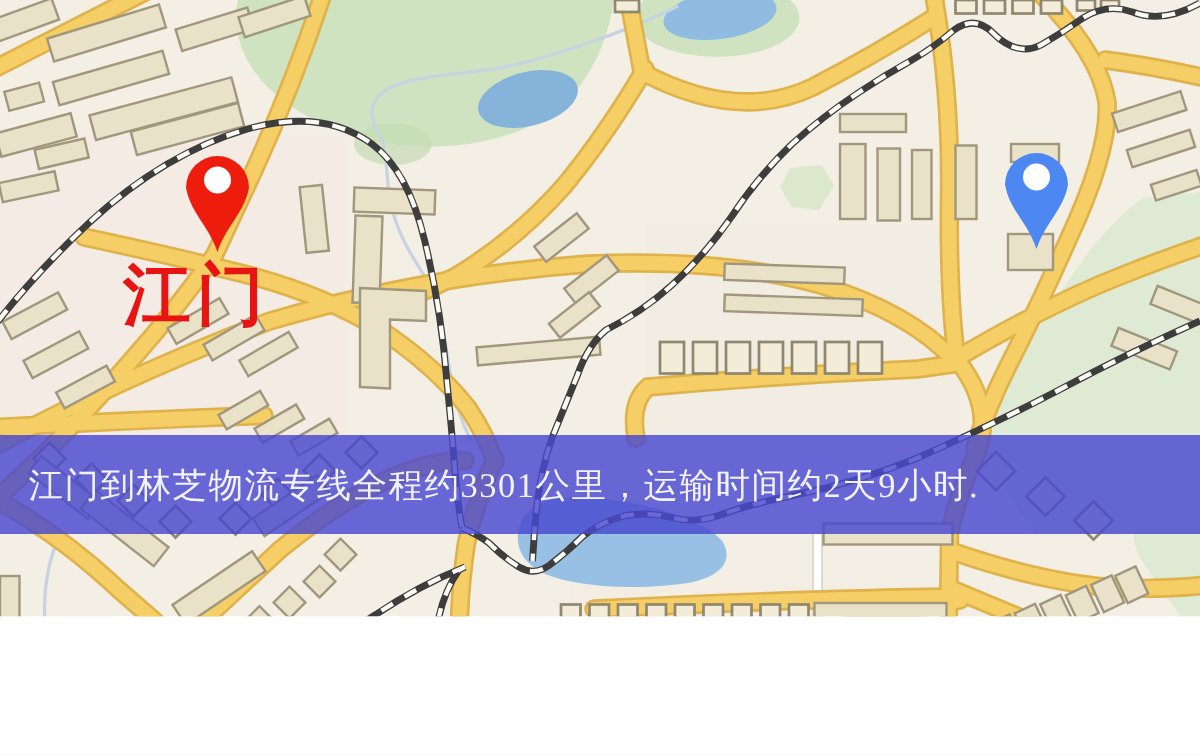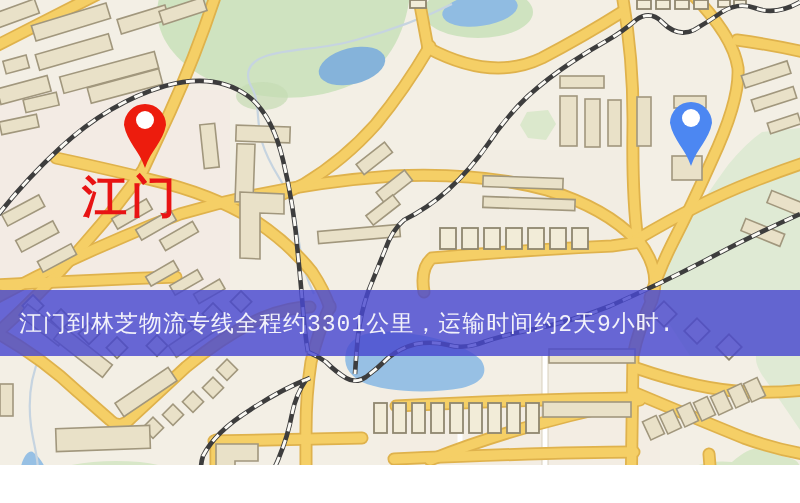--- a/index.html
+++ b/index.html
@@ -1,16 +1,16 @@
 <!DOCTYPE html>
 <html><head>
 <meta charset="utf-8">
 <style>
   html,body{margin:0;padding:0;background:#ffffff;}
-  .stage{position:relative;width:800px;height:465px;overflow:hidden;background:#f3efe5;
+  .stage{position:relative;width:800px;height:411px;overflow:hidden;background:#f3efe5;
          font-family:"Liberation Sans","DejaVu Sans",sans-serif;}
   .stage svg{position:absolute;left:0;top:0;display:block;}
   
   .rc{stroke:#dfb24c;stroke-width:13;fill:none;stroke-linecap:round;}
   .rf{stroke:#f5cf66;stroke-width:9.5;fill:none;stroke-linecap:round;}
   .rail-base{stroke:#3d3d3d;stroke-width:4.6;fill:none;stroke-linecap:butt;}
   .rail-dash{stroke:#fbfaf5;stroke-width:2.9;fill:none;stroke-dasharray:9 9;}
   .b{fill:#e9e1c8;stroke:#a1977d;stroke-width:1.6;}
   .bl{fill:#f2ecd8;stroke:#8f876f;stroke-width:1.8;}
   .wr{stroke:#ffffff;stroke-width:5;fill:none;}
@@ -18,21 +18,21 @@
   .stream{stroke:#c6d4e0;stroke-width:2.2;fill:none;}
   
   .pin{position:absolute;width:50px;height:72px;}
   .city-label{position:absolute;font-size:45px;font-weight:700;line-height:1;
               letter-spacing:4px;white-space:nowrap;}
   .label-origin{left:82px;top:174px;color:#e81313;}
   .label-dest{left:641px;top:176px;color:#2431e0;}
   .banner{position:absolute;left:0;top:290px;width:800px;height:66px;
           background:rgba(72,72,208,0.82);display:flex;align-items:center;}
   .banner span{color:#f2f2fa;font-size:23px;letter-spacing:1px;padding-left:19px;
-               font-family:Liberation Mono, monospace;}
+               font-family:Liberation Serif, serif;}
 </style>
 </head>
 <body>
 
 <div class="stage">
 
   <svg width="800" height="503" viewBox="0 0 800 503">
     <defs>
       <path id="r1" d="M-8,48 L102,-8"></path>
       <path id="r2" d="M216,-6 Q196,55 170,112 Q156,142 143,170 Q118,206 86,242 Q45,290 -6,336"></path>

